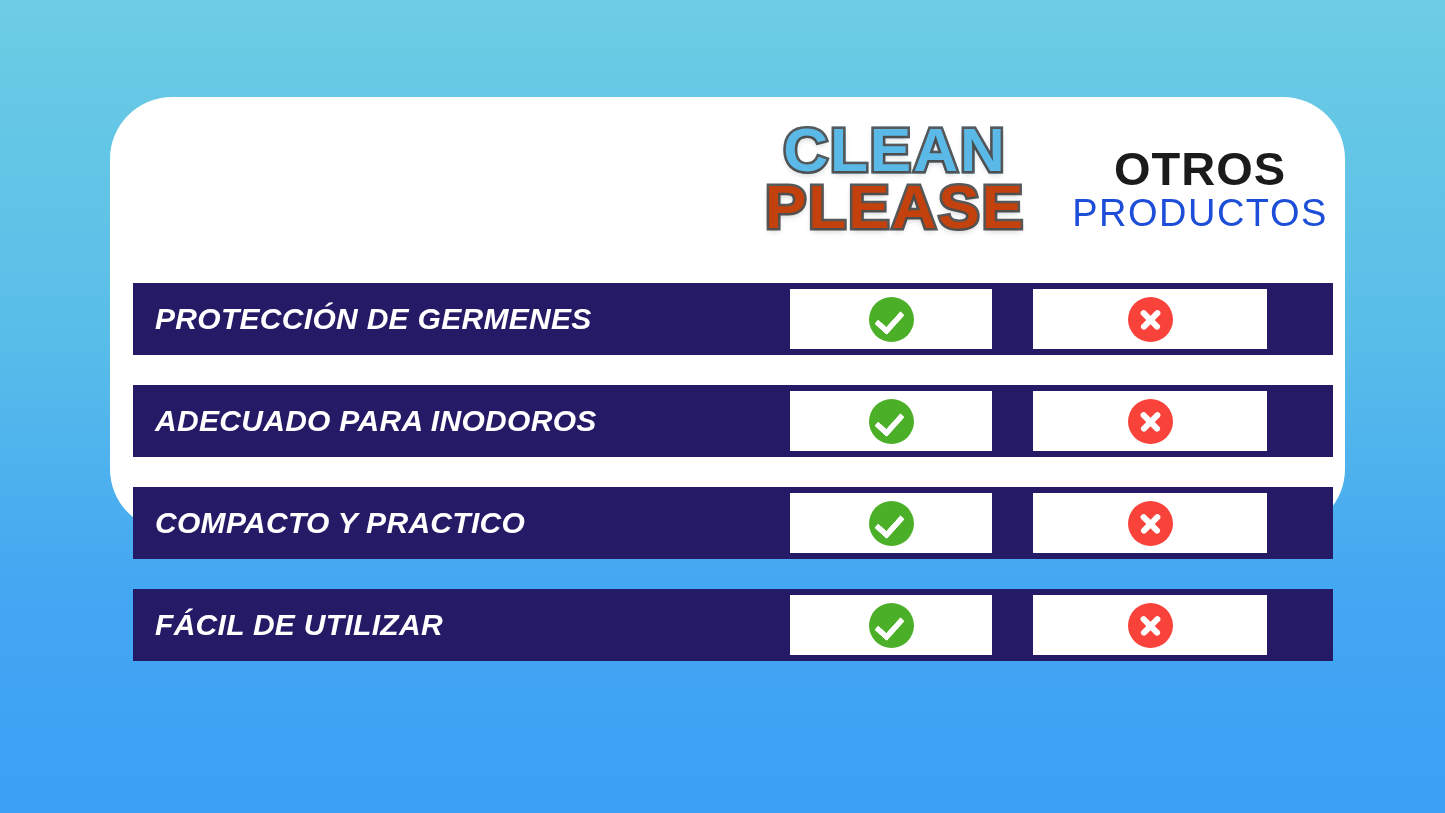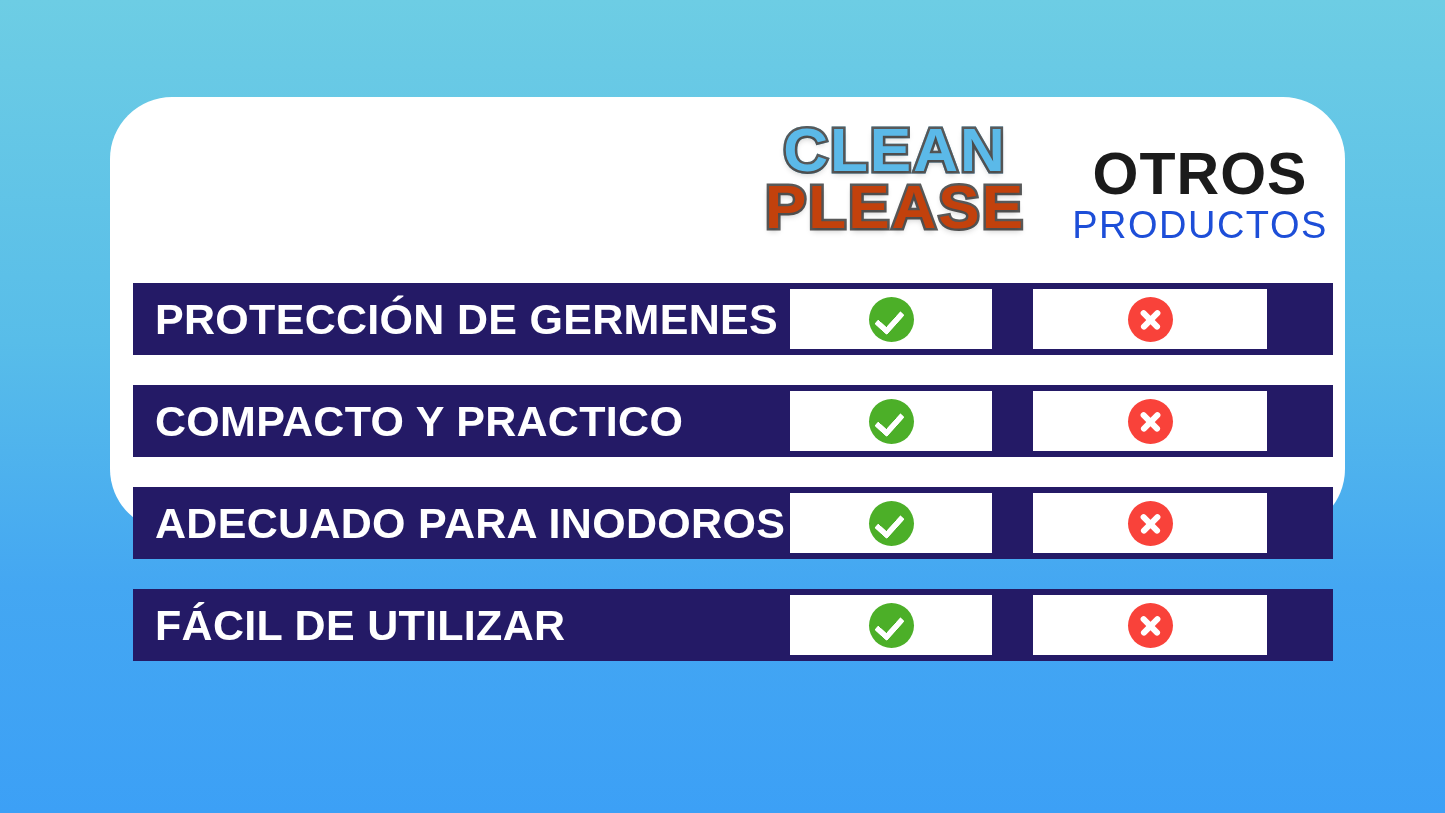--- a/index.html
+++ b/index.html
@@ -77,21 +77,21 @@
   .otros {
     position: absolute;
     left: 945px;
     top: 48px;
     width: 290px;
     text-align: center;
     line-height: 1.0;
   }
   .otros-main {
     display: block;
-    font-size: 59px;
+    font-size: 47px;
     font-weight: bold;
     color: #1B1B1B;
     letter-spacing: 1px;
   }
   .otros-sub {
     display: block;
     font-size: 38px;
     font-weight: normal;
     color: #1d4ed8;
     letter-spacing: 1.5px;
@@ -112,22 +112,23 @@
     background: #241A66;
   }
   .row:last-child { margin-bottom: 0; text-align: center; }
 
   .row-label {
     position: absolute;
     left: 22px;
     top: 0;
     height: 72px;
     line-height: 72px;
-    font-size: 43px;
-    font-weight: bold;
+    font-size: 30px;
+    font-weight: bold;
+    font-style: italic;
     color: #FFFFFF;
     letter-spacing: 0.3px;
     white-space: nowrap;
   }
 
   .cell {
     position: absolute;
     top: 6px;
     height: 60px;
     background: #FFFFFF;
@@ -201,40 +202,40 @@
         <div class="row-label">PROTECCIÓN DE GERMENES</div>
         <div class="cell cell-ours">
           <div class="mark check"></div>
         </div>
         <div class="cell cell-theirs">
           <div class="mark cross"></div>
         </div>
       </div>
 
       <div class="row">
+        <div class="row-label">ADECUADO PARA INODOROS</div>
+        <div class="cell cell-ours">
+          <div class="mark check"></div>
+        </div>
+        <div class="cell cell-theirs">
+          <div class="mark cross"></div>
+        </div>
+      </div>
+
+      <div class="row">
         <div class="row-label">COMPACTO Y PRACTICO</div>
         <div class="cell cell-ours">
           <div class="mark check"></div>
         </div>
         <div class="cell cell-theirs">
           <div class="mark cross"></div>
         </div>
       </div>
 
       <div class="row">
-        <div class="row-label">ADECUADO PARA INODOROS</div>
-        <div class="cell cell-ours">
-          <div class="mark check"></div>
-        </div>
-        <div class="cell cell-theirs">
-          <div class="mark cross"></div>
-        </div>
-      </div>
-
-      <div class="row">
         <div class="row-label">FÁCIL DE UTILIZAR</div>
         <div class="cell cell-ours">
           <div class="mark check"></div>
         </div>
         <div class="cell cell-theirs">
           <div class="mark cross"></div>
         </div>
       </div>
 
     </div>

